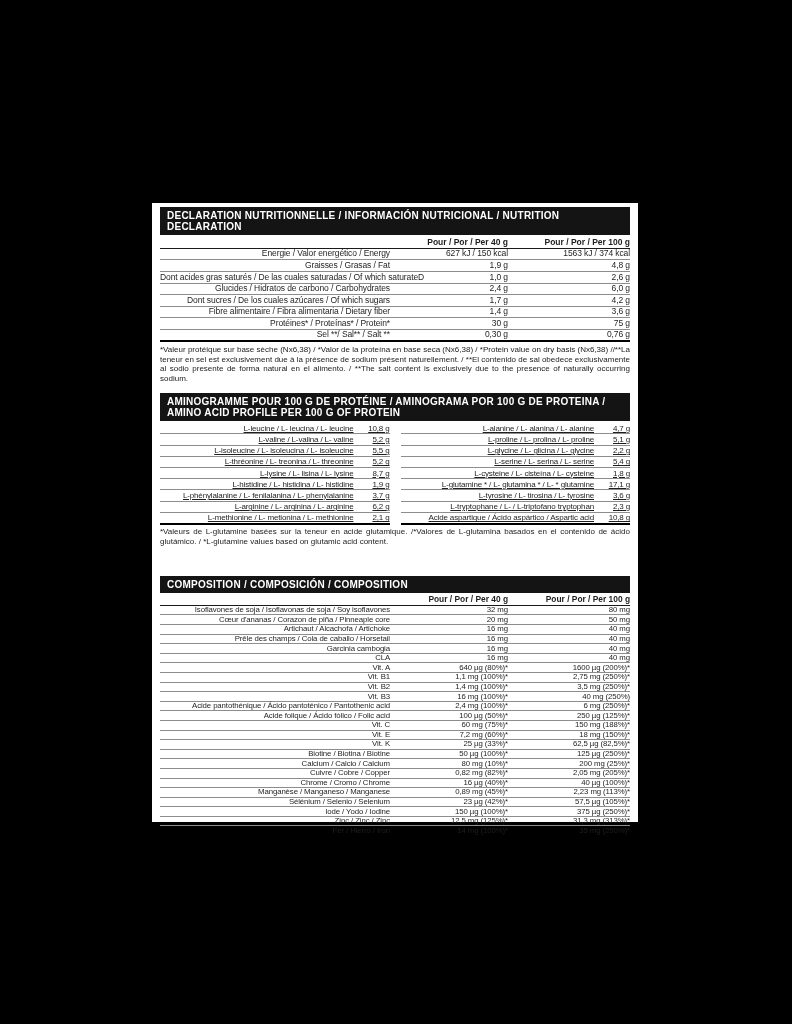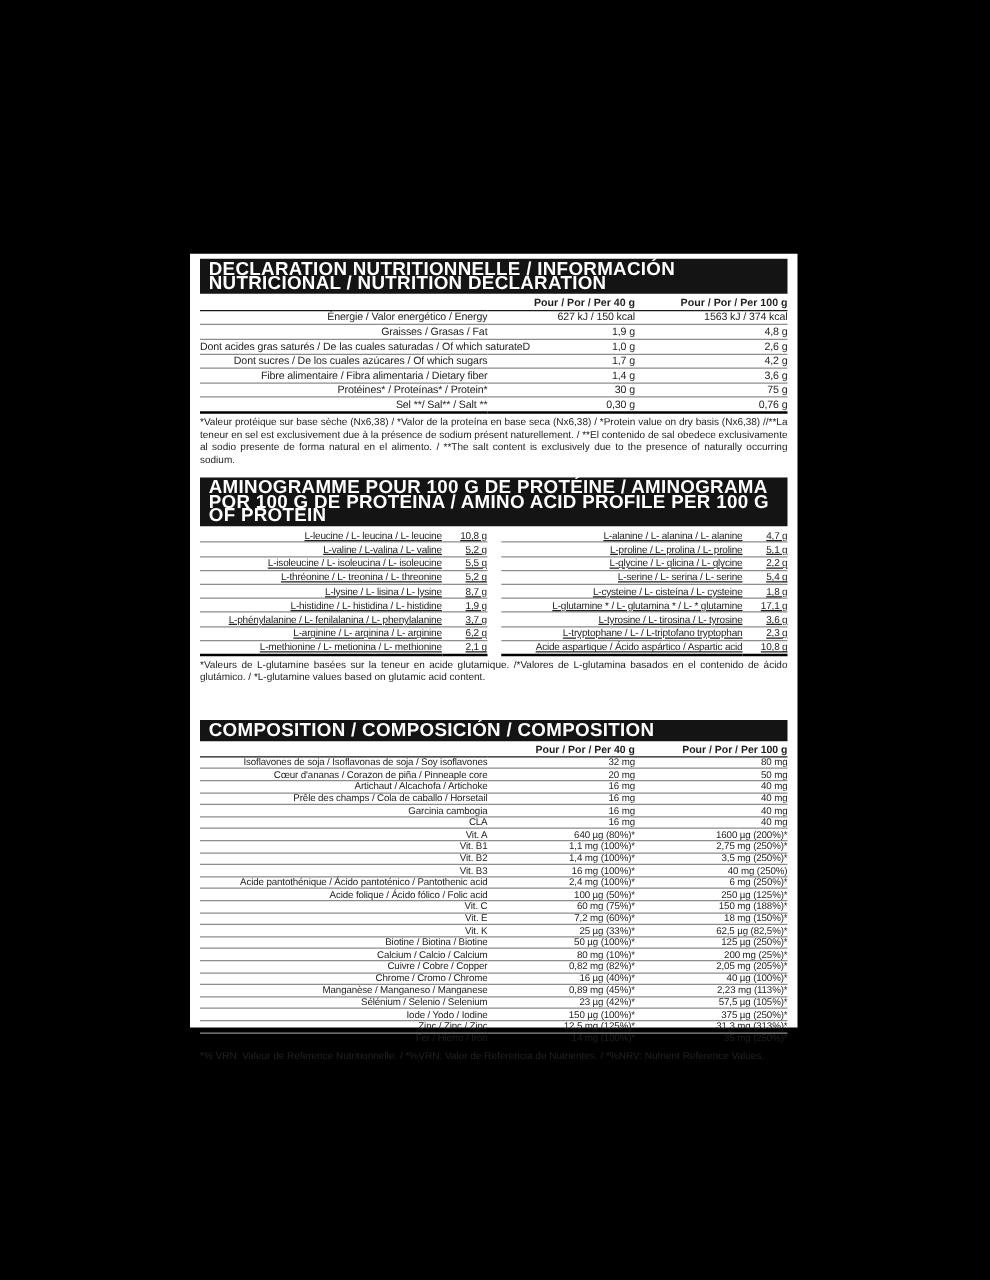--- a/index.html
+++ b/index.html
@@ -6,21 +6,21 @@
   body{
     width:792px;height:1024px;background:#000;
     font-family:"Liberation Sans",sans-serif;color:#1e1e1e;
     position:relative;overflow:hidden;
   }
   .panel{
     position:absolute;left:152px;top:203px;width:486px;height:619px;
     background:#fff;box-sizing:border-box;padding:4px 8px 0;
   }
   .bar{
-    background:#141414;color:#fff;font-weight:bold;font-size:15px;
+    background:#141414;color:#fff;font-weight:bold;font-size:10px;
     line-height:11.6px;padding:2.5px 7px;letter-spacing:.25px;
     box-sizing:border-box;
   }
   table{width:100%;border-collapse:collapse;table-layout:fixed;}
   .t1{margin-top:2px;}
   col.c40{width:118px;} col.c100{width:122px;}
   .t1 th,.t1 td{
     font-size:8.5px;line-height:9.6px;padding:.6px 0 .4px;
     border-bottom:1px solid #8d8d8d;white-space:nowrap;letter-spacing:-.1px;
   }
@@ -74,20 +74,25 @@
           <td class="lbl">Graisses / Grasas / Fat</td>
           <td class="val">1,9 g</td>
           <td class="val">4,8 g</td>
         </tr>
         <tr>
           <td class="lbl">Dont acides gras saturés / De las cuales saturadas / Of which saturateD</td>
           <td class="val">1,0 g</td>
           <td class="val">2,6 g</td>
         </tr>
         <tr>
+          <td class="lbl">Glucides / Hidratos de carbono / Carbohydrates</td>
+          <td class="val">2,4 g</td>
+          <td class="val">6,0 g</td>
+        </tr>
+        <tr>
           <td class="lbl">Dont sucres / De los cuales azúcares / Of which sugars</td>
           <td class="val">1,7 g</td>
           <td class="val">4,2 g</td>
         </tr>
         <tr>
           <td class="lbl">Fibre alimentaire / Fibra alimentaria / Dietary fiber</td>
           <td class="val">1,4 g</td>
           <td class="val">3,6 g</td>
         </tr>
         <tr>
@@ -324,15 +329,14 @@
           <td class="val">31,3 mg (313%)*</td>
         </tr>
         <tr>
           <td class="lbl">Fer / Hierro / Iron</td>
           <td class="val">14 mg (100%)*</td>
           <td class="val">35 mg (250%)*</td>
         </tr>
       </tbody>
   </table>
 
-  <p class="fn">*% VRN: Valeur de Reference Nutritionnelle. / *%VRN: Valor de Referencia de Nutrientes. / *%NRV: Nutrient Reference Values.</p>
 
 </div>
 
 </body></html>

